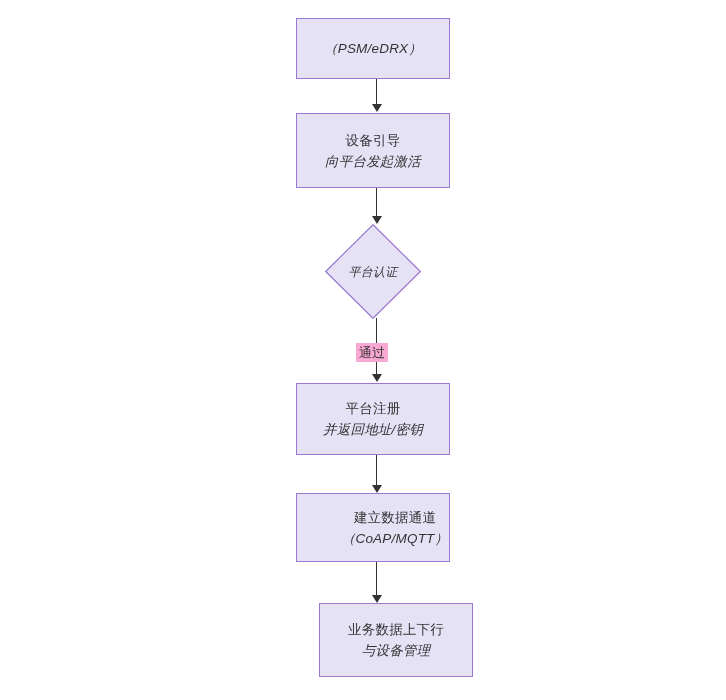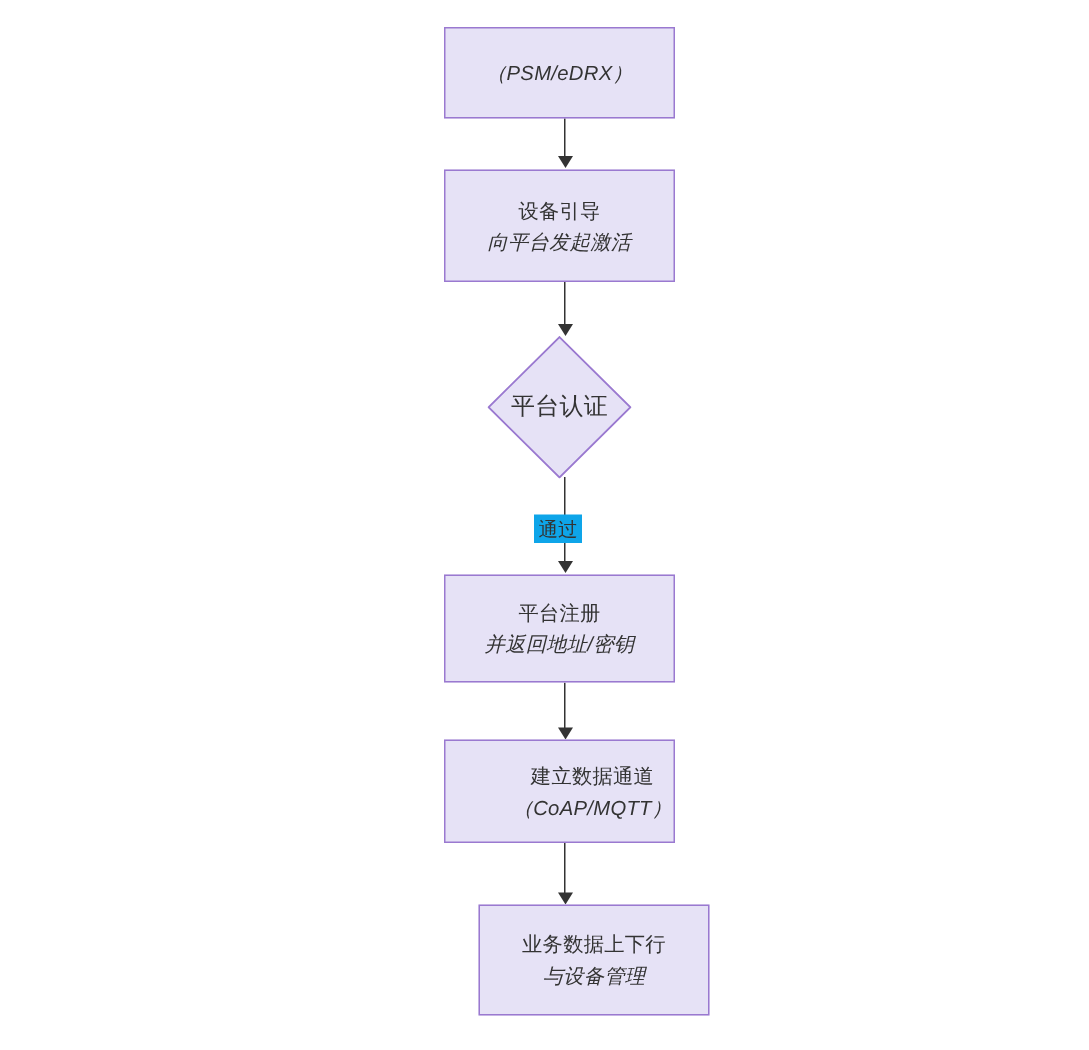--- a/index.html
+++ b/index.html
@@ -53,24 +53,25 @@
   .diamond-label {
     position: absolute;
     left: 0;
     top: 0;
     width: 100%;
     height: 100%;
     display: flex;
     align-items: center;
     justify-content: center;
     color: #333333;
-    font-size: 16px;
+    font-size: 12px;
     line-height: 20px;
     text-align: center;
     letter-spacing: 0.2px;
+    font-style: italic;
   }
 
   .edge {
     position: absolute;
     z-index: 1;
   }
   .edge-line {
     position: absolute;
     width: 1px;
     background: #333333;
@@ -80,21 +81,21 @@
   .arrowhead {
     position: absolute;
     width: 0;
     height: 0;
     border-left: 5px solid transparent;
     border-right: 5px solid transparent;
     border-top: 8px solid #333333;
   }
   .edge-label {
     position: absolute;
-    background: #0ea5e9;
+    background: #f9a8d4;
     color: #333333;
     font-size: 13px;
     line-height: 17px;
     padding: 1px 3px;
     white-space: nowrap;
     z-index: 4;
   }
 </style>
 </head>
 <body>

